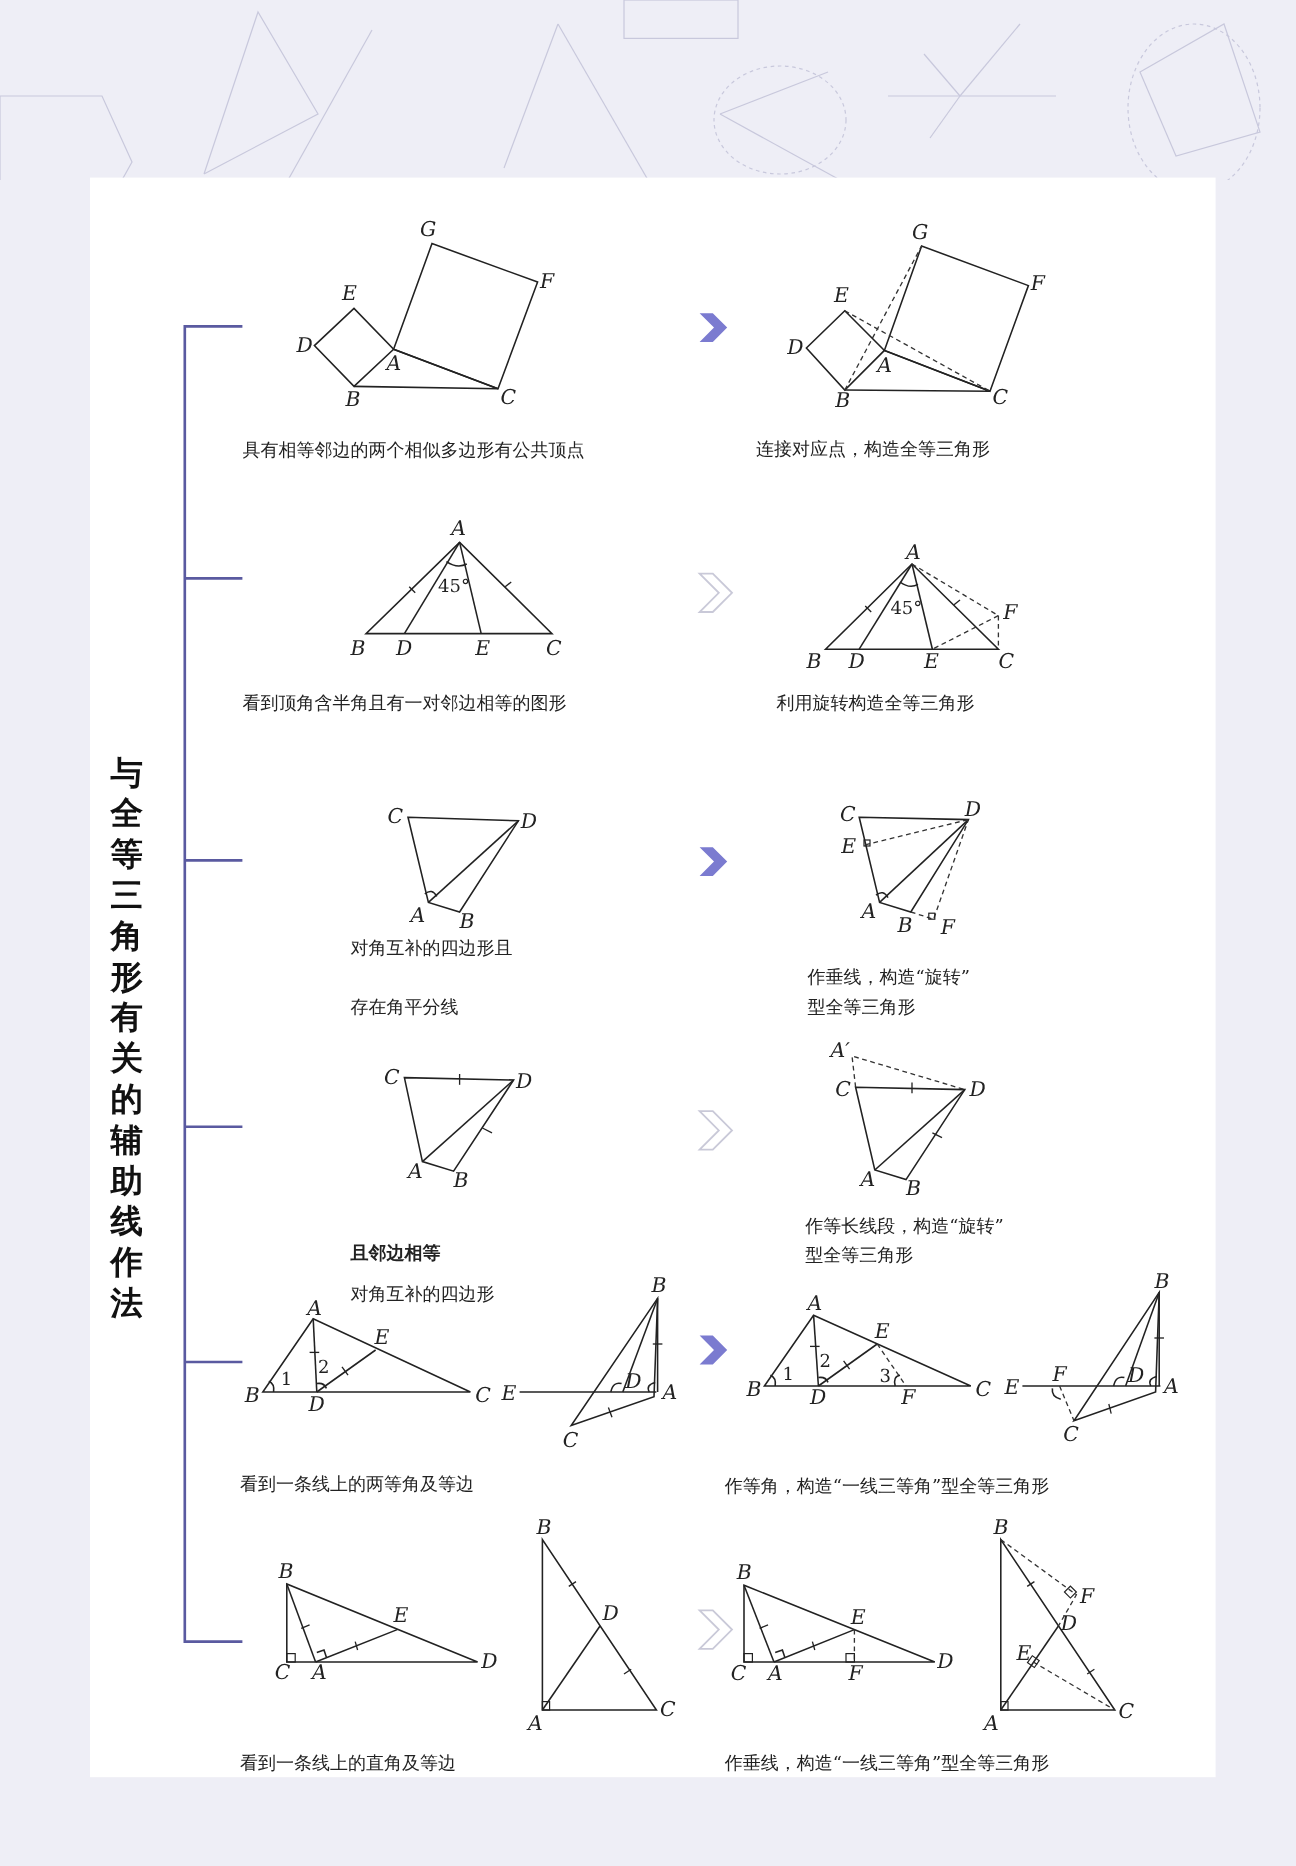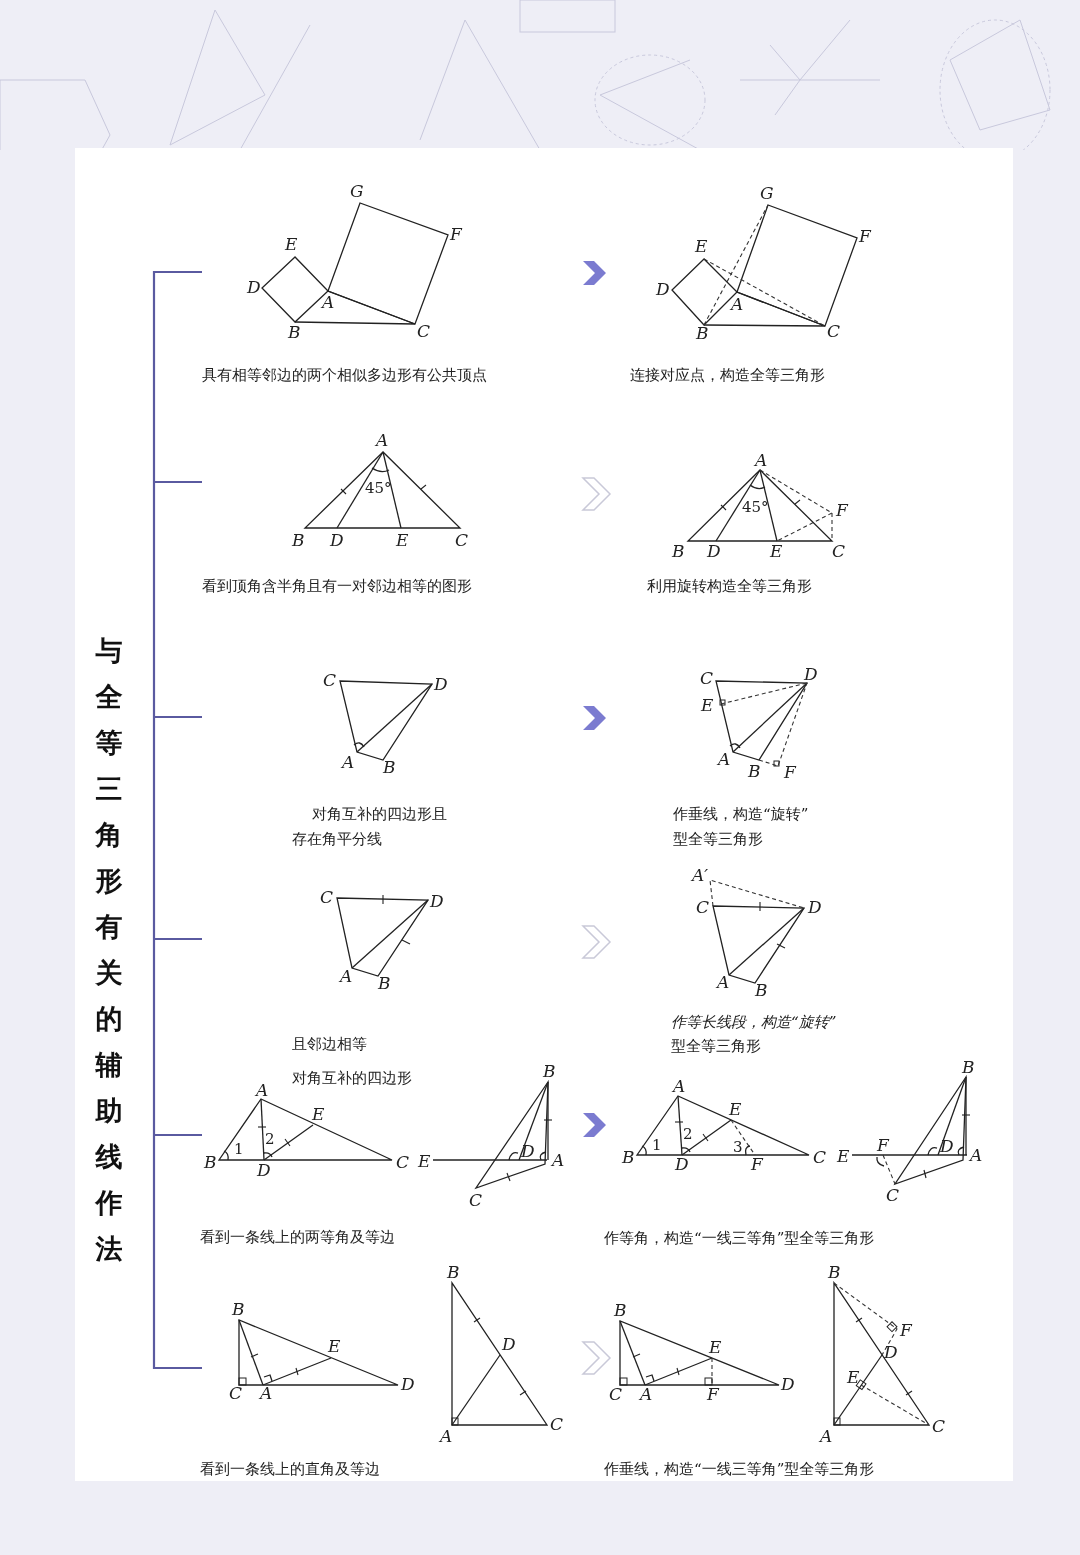--- a/index.html
+++ b/index.html
@@ -1,22 +1,22 @@
 <!DOCTYPE html>
 <html><head>
 <meta charset="utf-8">
 <style>
   html,body{margin:0;padding:0;}
   body{width:1080px;height:1555px;position:relative;overflow:hidden;
        background:#eeeef6;font-family:"DejaVu Serif",serif;color:#222;}
   .bg-svg{position:absolute;left:0;top:0;width:1080px;height:150px;}
   .panel{position:absolute;left:75px;top:148px;width:938px;height:1333px;background:#fff;}
   .title-vert{position:absolute;left:92px;top:628px;width:34px;
-      font-family:"DejaVu Sans",sans-serif;font-weight:bold;font-size:27px;line-height:46px;
-      color:#111;text-align:center;word-break:break-all;}
+      font-family:"DejaVu Sans",sans-serif;font-weight:bold;font-size:27px;line-height:34px;
+      color:#111;text-align:left;word-break:break-all;}
   .bracket{position:absolute;left:0;top:0;width:1080px;height:1555px;pointer-events:none;}
   .fig{position:absolute;left:0;top:0;width:1080px;height:1555px;}
   .cap{position:absolute;font-family:"DejaVu Serif",serif;font-size:15px;color:#222;white-space:nowrap;line-height:25px;}
   .lbl{font-family:"DejaVu Serif",serif;font-style:italic;font-size:17px;fill:#222;}
   .num{font-family:"DejaVu Serif",serif;font-size:15px;fill:#222;}
   .ln{stroke:#222;stroke-width:1.3;fill:none;}
   .dl{stroke:#333;stroke-width:1.1;fill:none;stroke-dasharray:4 3;}
   .tk{stroke:#222;stroke-width:1.1;}
 </style>
 </head>
@@ -310,27 +310,27 @@
     <text class="lbl" x="932" y="1432">C</text>
   </g>
 </svg>
 
 <div class="cap" style="left:202px;top:363px;">具有相等邻边的两个相似多边形有公共顶点</div>
 <div class="cap" style="left:630px;top:363px;font-family:Liberation Serif, serif;">连接对应点，构造全等三角形</div>
 
 <div class="cap" style="left:202px;top:574px;text-align:right;">看到顶角含半角且有一对邻边相等的图形</div>
 <div class="cap" style="left:647px;top:574px;">利用旋转构造全等三角形</div>
 
-<div class="cap" style="left:292px;top:802px;margin-left:20px;">对角互补的四边形且</div>
+<div class="cap" style="left:292px;top:778px;">对角互补的四边形且</div>
 <div class="cap" style="left:292px;top:827px;">存在角平分线</div>
 <div class="cap" style="left:673px;top:802px;">作垂线，构造“旋转”</div>
 <div class="cap" style="left:673px;top:827px;">型全等三角形</div>
 
 <div class="cap" style="left:292px;top:1066px;text-align:center;">对角互补的四边形</div>
-<div class="cap" style="left:292px;top:1032px;">且邻边相等</div>
-<div class="cap" style="left:671px;top:1010px;font-style:italic;">作等长线段，构造“旋转”</div>
+<div class="cap" style="left:292px;top:1032px;font-weight:bold;">且邻边相等</div>
+<div class="cap" style="left:671px;top:1010px;">作等长线段，构造“旋转”</div>
 <div class="cap" style="left:671px;top:1034px;">型全等三角形</div>
 
 <div class="cap" style="left:200px;top:1225px;">看到一条线上的两等角及等边</div>
 <div class="cap" style="left:604px;top:1226px;">作等角，构造“一线三等角”型全等三角形</div>
 
 <div class="cap" style="left:200px;top:1457px;">看到一条线上的直角及等边</div>
 <div class="cap" style="left:604px;top:1457px;">作垂线，构造“一线三等角”型全等三角形</div>
 
 </body></html>

